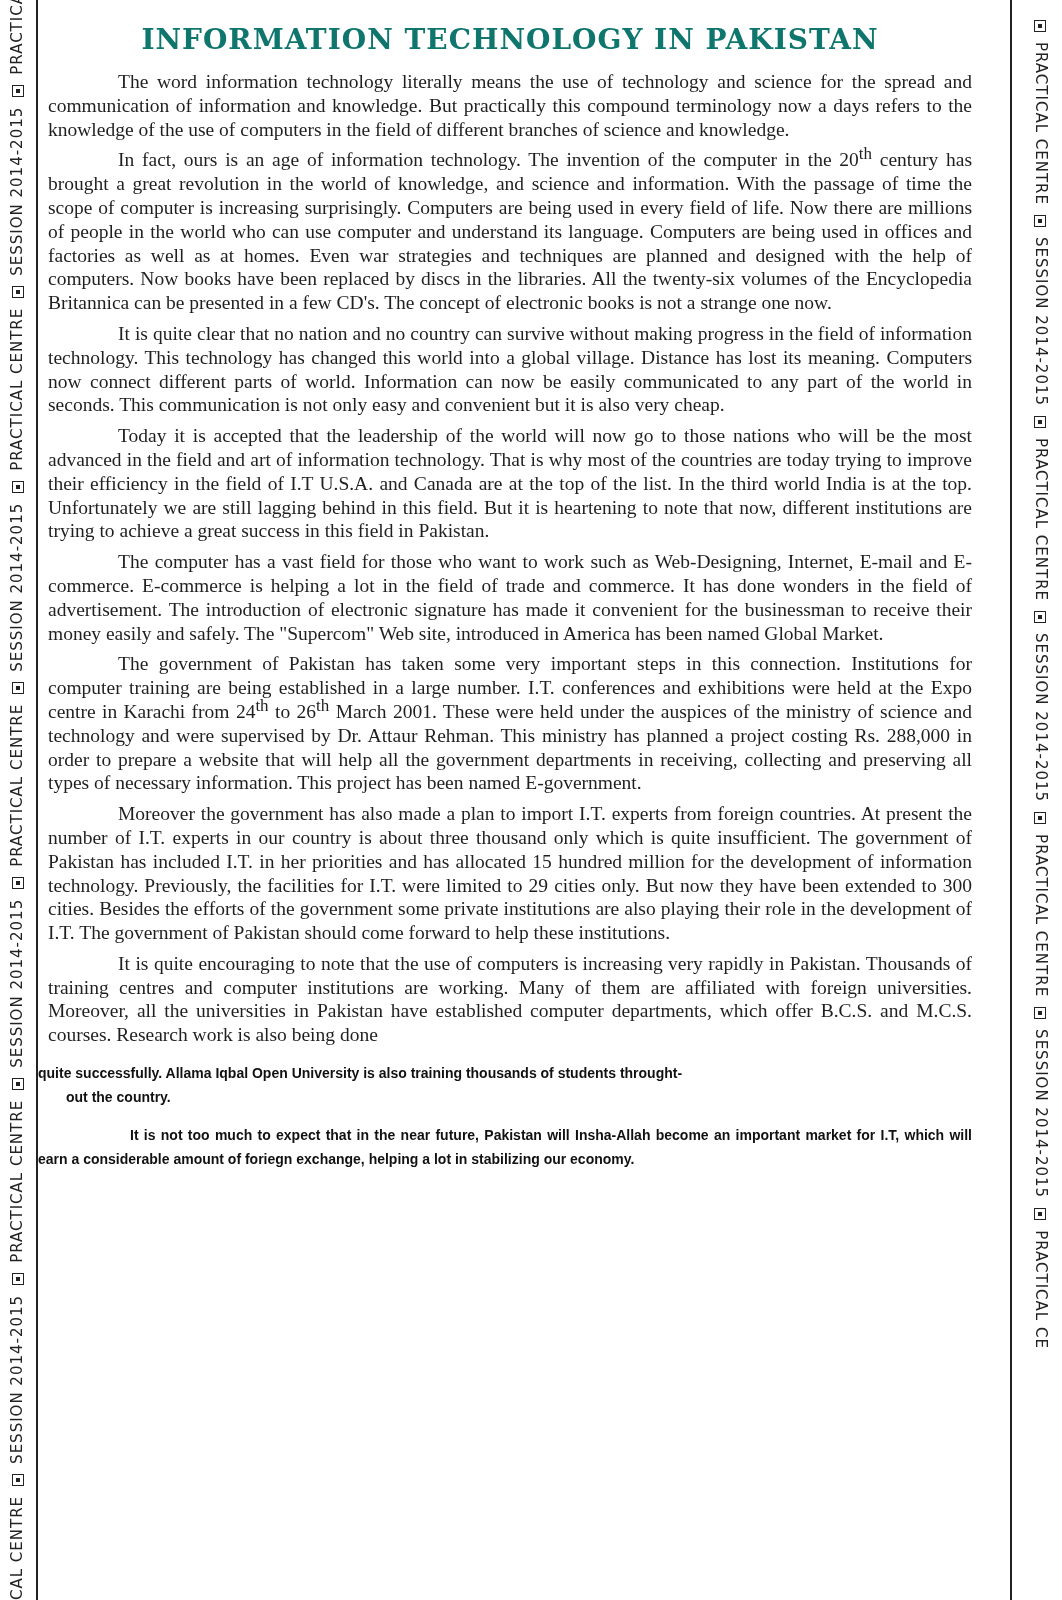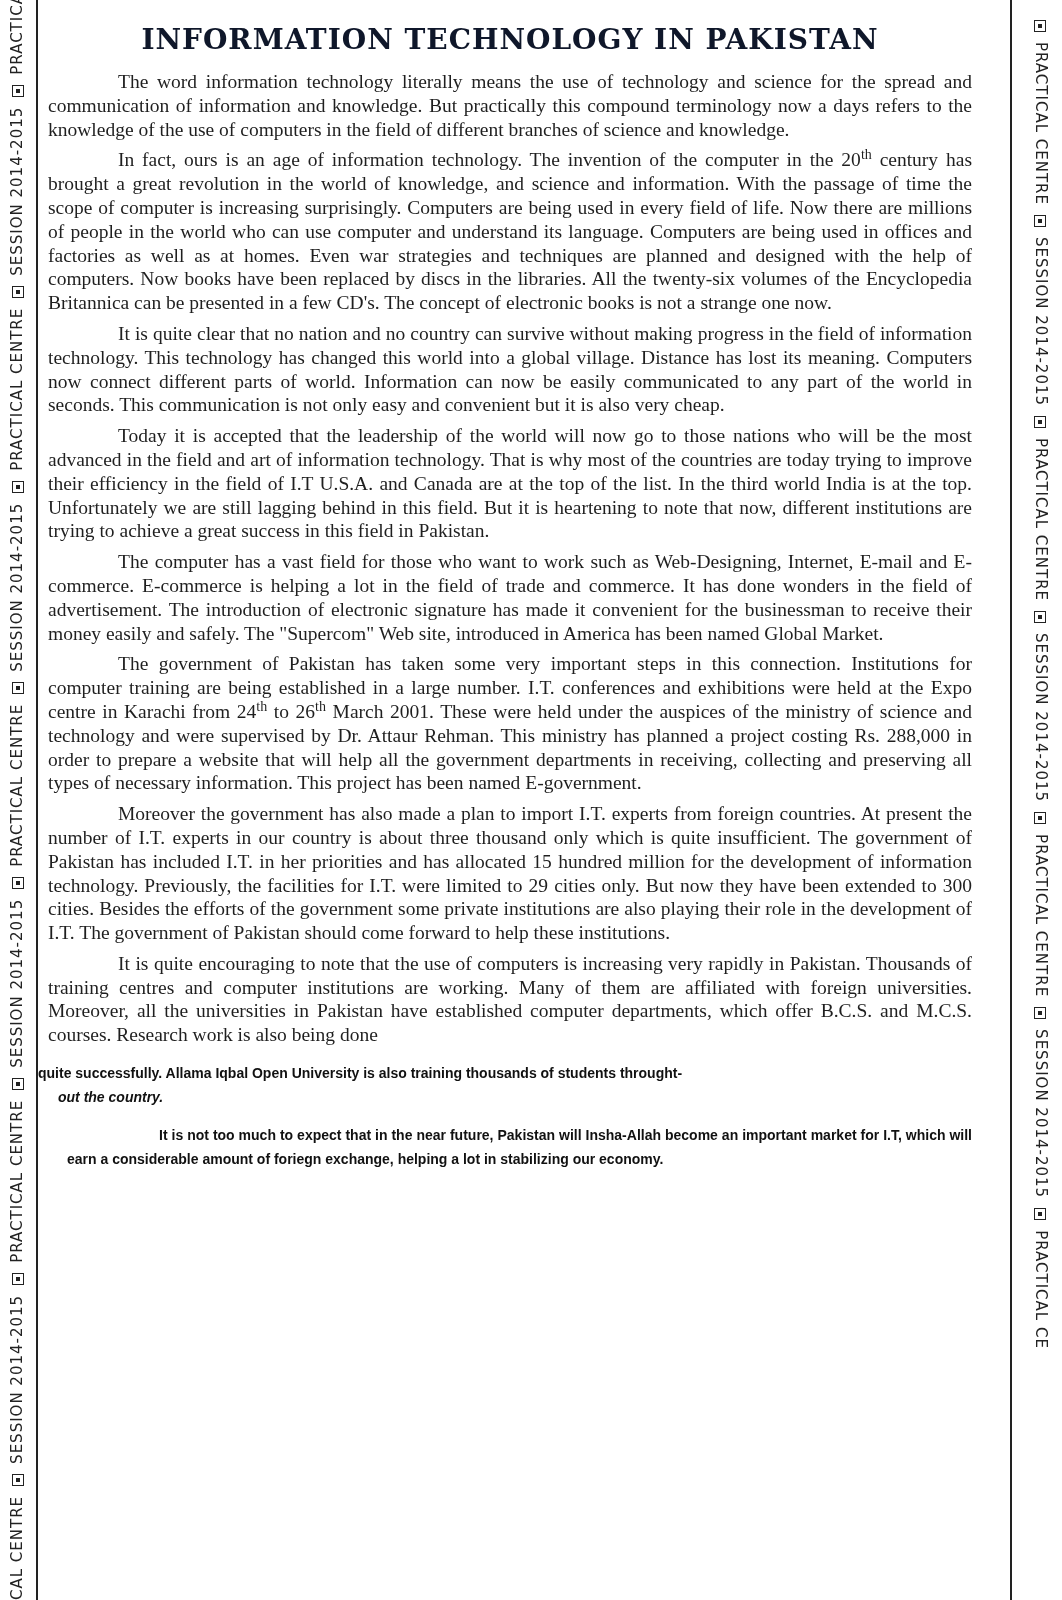--- a/index.html
+++ b/index.html
@@ -75,56 +75,54 @@
     top: 0;
     width: 924px;
   }
   .title {
     margin: 22px 0 0 0;
     text-align: center;
     font-family: "DejaVu Serif", serif;
     font-weight: bold;
     font-size: 28px;
     letter-spacing: 1px;
-    color: #0f172a;
+    color: #0f766e;
     height: 44px;
     line-height: 36px;
   }
   .para {
     font-family: "Liberation Serif", serif;
     font-size: 19.5px;
     line-height: 23.8px;
     text-align: justify;
     text-indent: 70px;
     margin: 0 0 7px 0;
     color: #1f1f1f;
   }
   .para.first { margin-top: 4px; }
-  .para sup { font-size: 14px; line-height: 0; }
+  .para sup { font-size: 17px; line-height: 0; }
   .para.bold {
     font-family: "Liberation Sans", sans-serif;
     font-weight: bold;
     font-size: 14px;
     line-height: 24px;
     color: #111;
   }
   .para.bold.continue {
     text-indent: 0;
     margin-left: -10px;
     margin-top: 14px;
   }
   .para.bold.continue .tail {
-    padding-left: 20px;
-    font-style: italic;
+    padding-left: 28px;
   }
   .para.bold.last {
     text-indent: 92px;
     margin-left: -10px;
     margin-top: 14px;
-    padding-left: 29px;
   }
 </style>
 </head>
 <body>
 
 <div class="margin-strip margin-left">
   <div class="strip-text">
     <span>CAL CENTRE</span><span class="box-icon"></span><span>SESSION 2014-2015</span><span class="box-icon"></span><span>PRACTICAL CENTRE</span><span class="box-icon"></span><span>SESSION 2014-2015</span><span class="box-icon"></span><span>PRACTICAL CENTRE</span><span class="box-icon"></span><span>SESSION 2014-2015</span><span class="box-icon"></span><span>PRACTICAL CENTRE</span><span class="box-icon"></span><span>SESSION 2014-2015</span><span class="box-icon"></span><span>PRACTICAL CENTRE</span>
   </div>
 </div>

